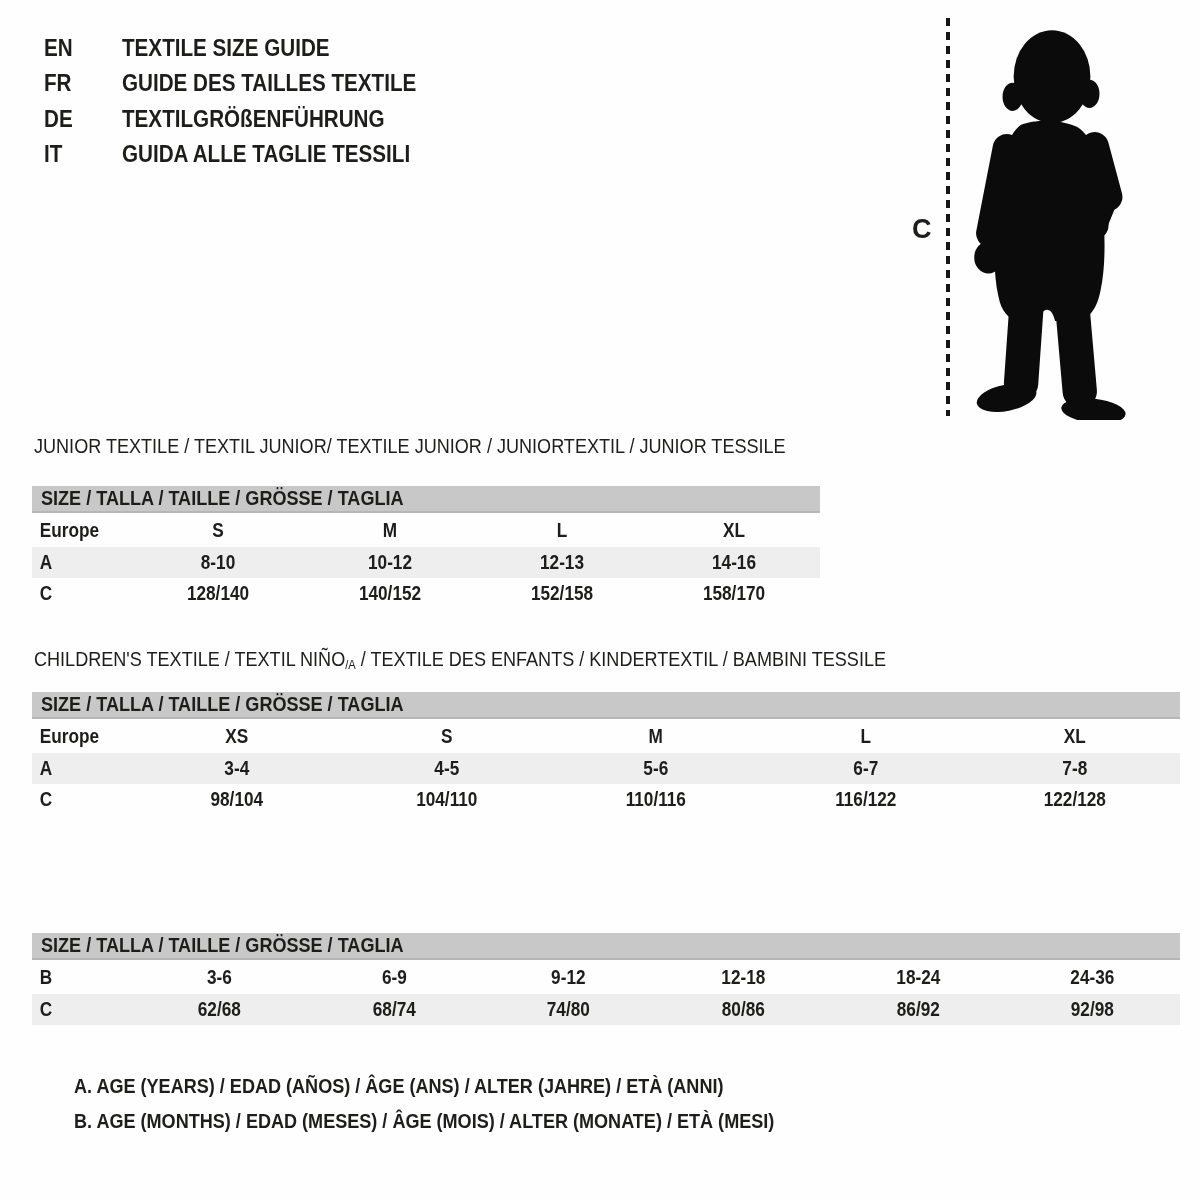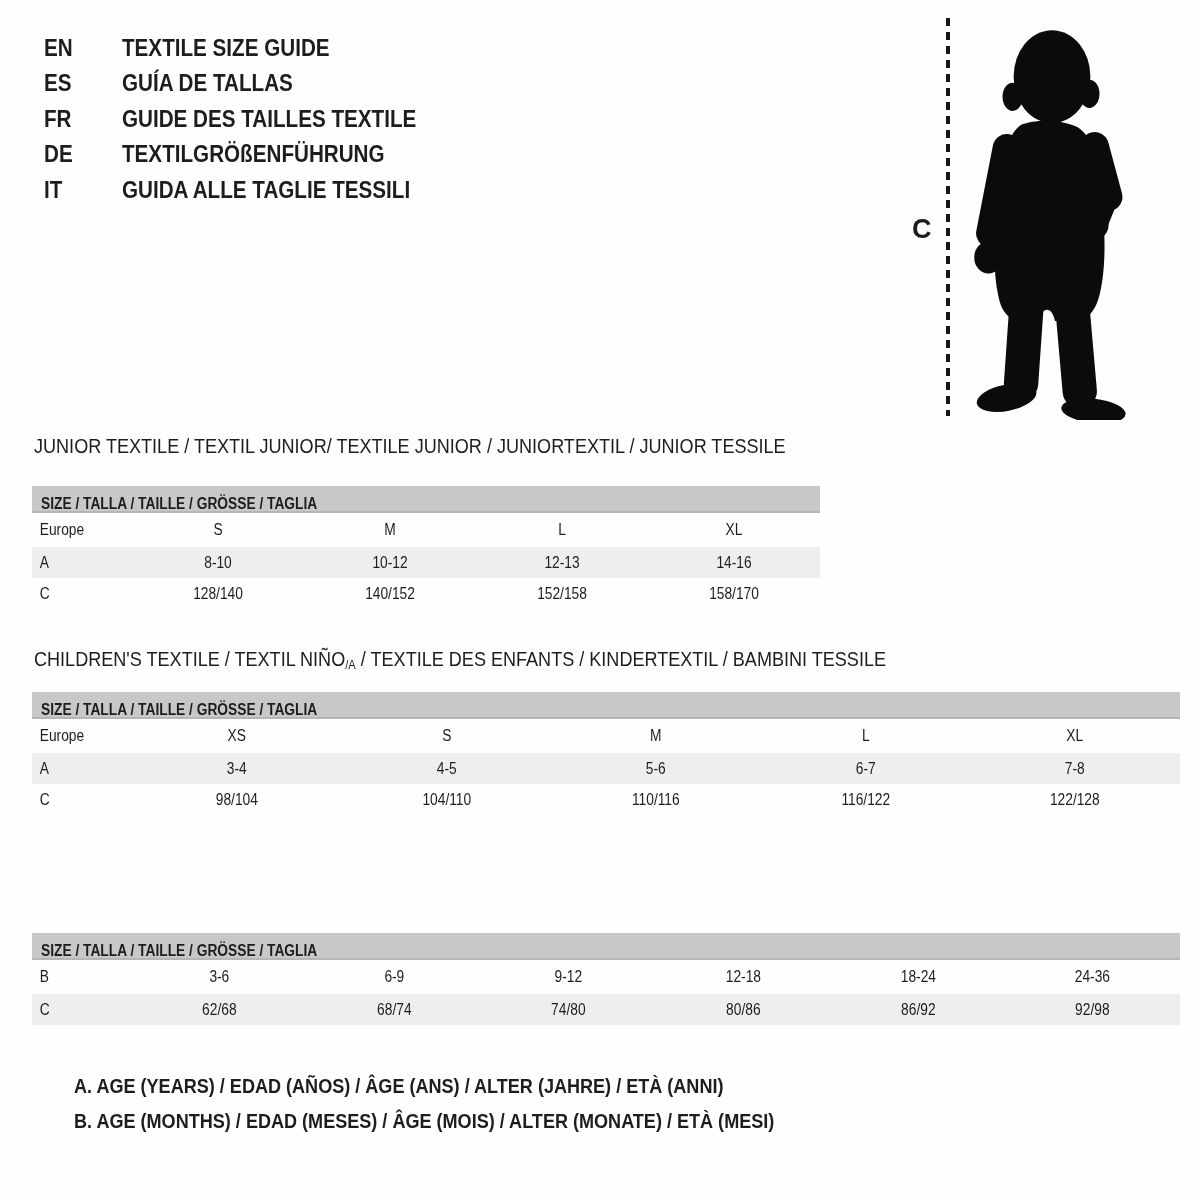--- a/index.html
+++ b/index.html
@@ -23,48 +23,44 @@
   .baby-svg { position:absolute; left:962px; top:16px; width:176px; height:404px; }
   .baby-svg * { fill:#0b0b0b; }
 
   
   .sec-title { position:absolute; font-weight:normal; font-size:21px; line-height:33px; }
   .sub { font-size:13px; vertical-align:-3px; }
 
   
   .tbl { position:absolute; }
   .tbl-head {
-    background:#c8c8c8; height:27px; display:flex; align-items:flex-end;
-    padding-left:9px; font-weight:bold; font-size:16px;
+    background:#c8c8c8; height:27px; display:flex; align-items:flex-start;
+    padding-left:9px; font-weight:bold; font-size:21px;
     box-shadow: inset 0 -2px 0 rgba(0,0,0,0.09);
   }
-  .tr { display:flex; align-items:center; font-weight:normal; font-size:16px; }
+  .tr { display:flex; align-items:center; font-weight:bold; font-size:20px; }
   .tr.shaded { background:#eeeeee; }
   .h34 { height:34px; } .h31 { height:31px; }
   .td-label { width:100px; padding-left:9px; box-sizing:border-box;
               transform:scaleX(0.86); transform-origin:left center; white-space:nowrap; }
   .td { flex:1; text-align:center; transform:scaleX(0.86); transform-origin:center center; white-space:nowrap; }
 
   
   .legend { position:absolute; left:40px; top:1068px; }
   .legend-line { height:35px; display:flex; align-items:center; font-weight:bold; font-size:21px;margin-left:34px; }
 </style>
 </head>
 <body>
 
 <div class="page">
 
   <div class="lang-block">
     <div class="lang-row">
       <span class="lang-code"><span class="cxl">EN</span></span>
       <span class="cxl">TEXTILE SIZE GUIDE</span>
-    </div>
-    <div class="lang-row">
-      <span class="lang-code"><span class="cxl">ES</span></span>
-      <span class="cxl">GUÍA DE TALLAS</span>
     </div>
     <div class="lang-row">
       <span class="lang-code"><span class="cxl">FR</span></span>
       <span class="cxl">GUIDE DES TAILLES TEXTILE</span>
     </div>
     <div class="lang-row">
       <span class="lang-code"><span class="cxl">DE</span></span>
       <span class="cxl">TEXTILGRÖßENFÜHRUNG</span>
     </div>
     <div class="lang-row">

